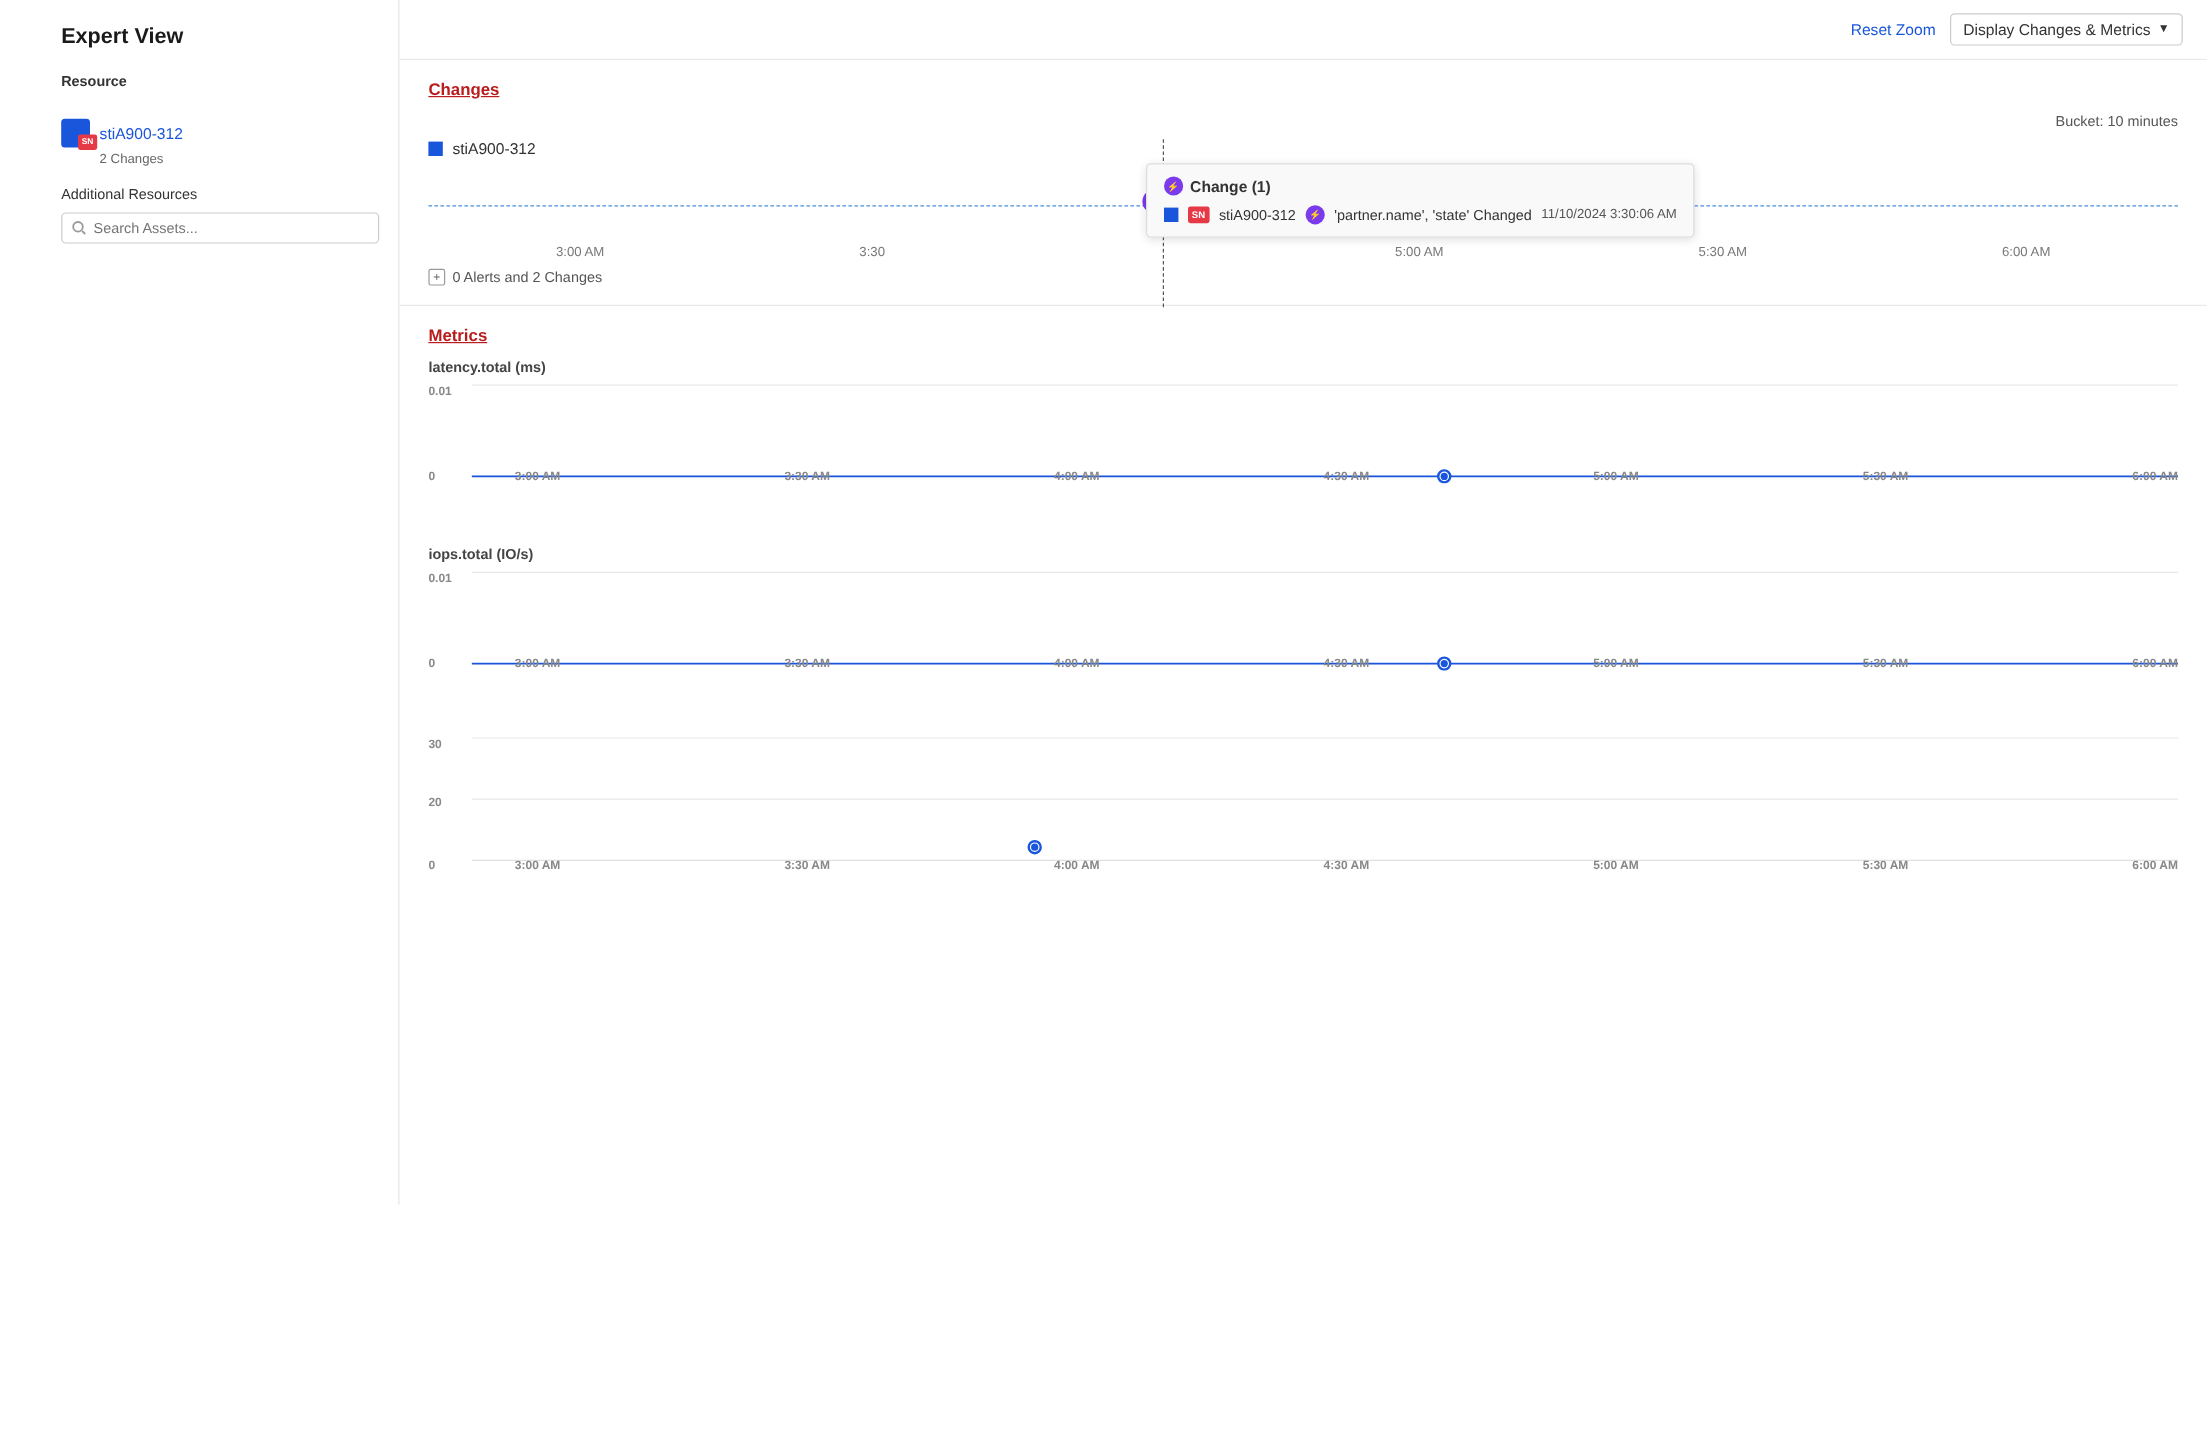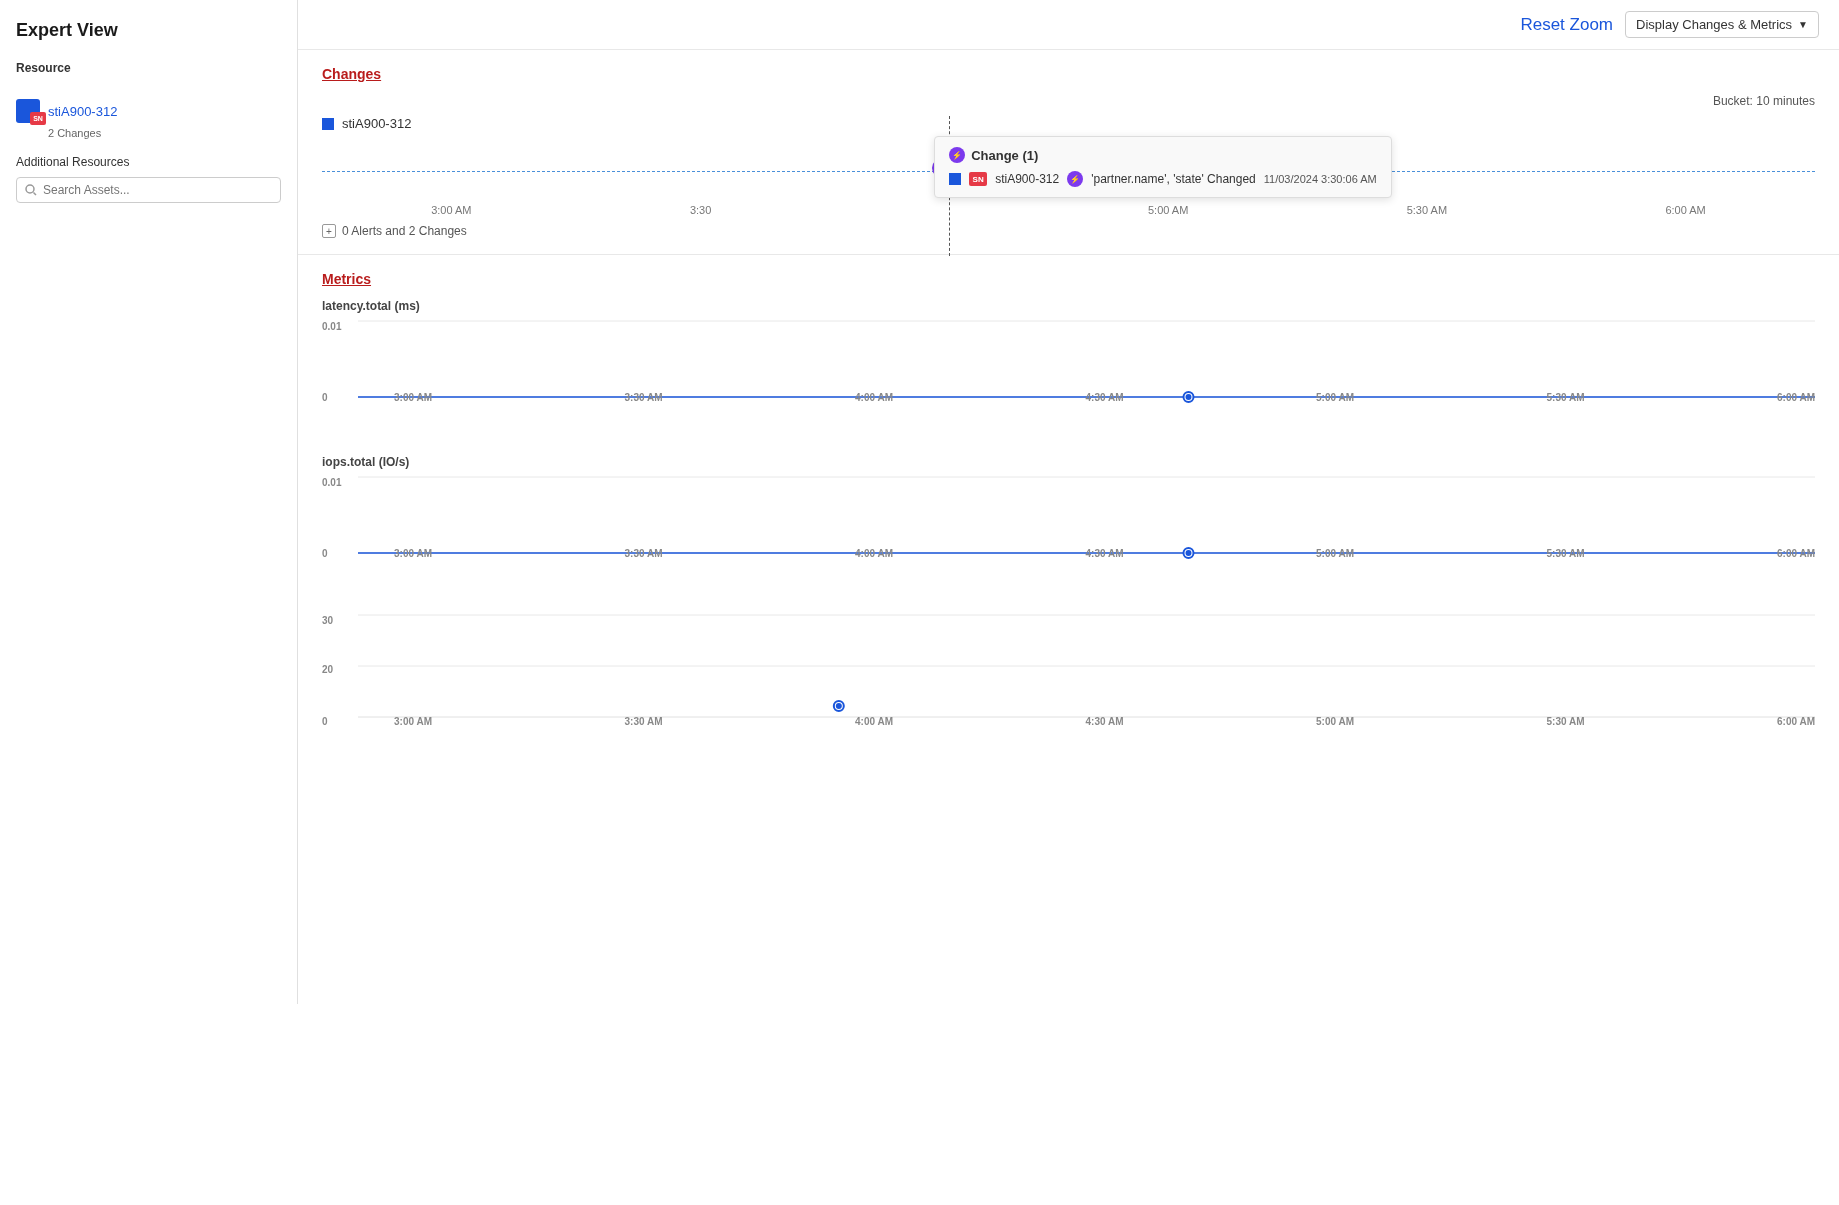--- a/index.html
+++ b/index.html
@@ -1,34 +1,34 @@
 <!DOCTYPE html>
 <html><head>
   <meta charset="utf-8">
   <style>
     * { box-sizing: border-box; margin: 0; padding: 0; }
     body { font-family: -apple-system, BlinkMacSystemFont, 'Segoe UI', Arial, sans-serif; font-size: 13px; background: #fff; color: #333; }
-    .app-layout { display: flex; height: 1004px; width: 1839px; }
+    .app-layout { display: flex; height: 1004px; width: 1839px; padding-left: 35px; }
     
     .sidebar { width: 298px; min-width: 298px; border-right: 1px solid #e0e0e0; padding: 20px 16px; background: #fff; }
     .page-title { font-size: 18px; font-weight: 600; color: #1a1a1a; margin-bottom: 20px; }
     .section-label { font-size: 12px; font-weight: 700; color: #333; margin-bottom: 24px; text-transform: none; }
     .resource-item { display: flex; align-items: center; gap: 8px; margin-bottom: 4px; }
     .resource-icon { width: 24px; height: 24px; background: #1a56db; border-radius: 3px; flex-shrink: 0; }
     .resource-name-link { color: #1a56db; font-size: 13px; cursor: pointer; }
     .resource-changes { font-size: 11px; color: #666; margin-left: 32px; margin-bottom: 10px; }
     .additional-label { font-size: 12px; font-weight: 400; color: #333; margin-top: 16px; margin-bottom: 8px; }
     .search-box { display: flex; align-items: center; border: 1px solid #ccc; border-radius: 4px; padding: 5px 8px; gap: 6px; width: 100%; }
     .search-box input { border: none; outline: none; font-size: 12px; color: #666; flex: 1; }
     .search-icon-svg { color: #999; flex-shrink: 0; }
     
     .main-content { flex: 1; overflow-y: auto; padding: 0; background: #fff; }
     
     .main-header { display: flex; align-items: center; justify-content: flex-end; padding: 8px 20px; border-bottom: 1px solid #e8e8e8; gap: 12px; min-height: 50px; }
-    .reset-zoom-btn { color: #1a56db; background: none; border: none; cursor: pointer; font-size: 17px; font-weight: 500; }
+    .reset-zoom-btn { color: #1a56db; background: none; border: none; cursor: pointer; font-size: 13px; font-weight: 500; }
     .display-dropdown { display: flex; align-items: center; gap: 6px; border: 1px solid #ccc; border-radius: 4px; padding: 5px 10px; cursor: pointer; font-size: 13px; background: #fff; }
     .display-dropdown span { color: #333; }
     .chevron-down { color: #555; font-size: 10px; }
     
     .section { padding: 16px 24px; }
     .section-title { font-size: 14px; font-weight: 600; color: #b91c1c; margin-bottom: 12px; text-decoration: underline; }
     
     .changes-section { border-bottom: 1px solid #e8e8e8; }
     .bucket-info { font-size: 12px; color: #555; text-align: right; margin-bottom: 8px; }
     .legend-square { width: 12px; height: 12px; background: #1a56db; flex-shrink: 0; }
@@ -130,21 +130,21 @@
             <div class="tooltip-title">
               <div style="width:16px;height:16px;border-radius:50%;background:#7c3aed;display:flex;align-items:center;justify-content:center;color:#fff;font-size:8px;">⚡</div>
               <span>Change (1)</span>
             </div>
             <div class="tooltip-row">
               <div class="tooltip-badge-sq"></div>
               <div class="tooltip-sn-badge">SN</div>
               <span class="tooltip-resource">stiA900-312</span>
               <div class="tooltip-change-icon">⚡</div>
               <span class="tooltip-desc">'partner.name', 'state' Changed</span>
-              <span class="tooltip-time">11/03/2024 3:30:06 AM</span>
+              <span class="tooltip-time">11/10/2024 3:30:06 AM</span>
             </div>
           </div>
         </div>
 
         <div style="position:absolute; bottom:0; left:0; right:0; display:flex; justify-content:space-around; font-size:11px; color:#777;">
           <span>3:00 AM</span>
           <span>3:30</span>
           <span></span>
           <span>5:00 AM</span>
           <span>5:30 AM</span>

